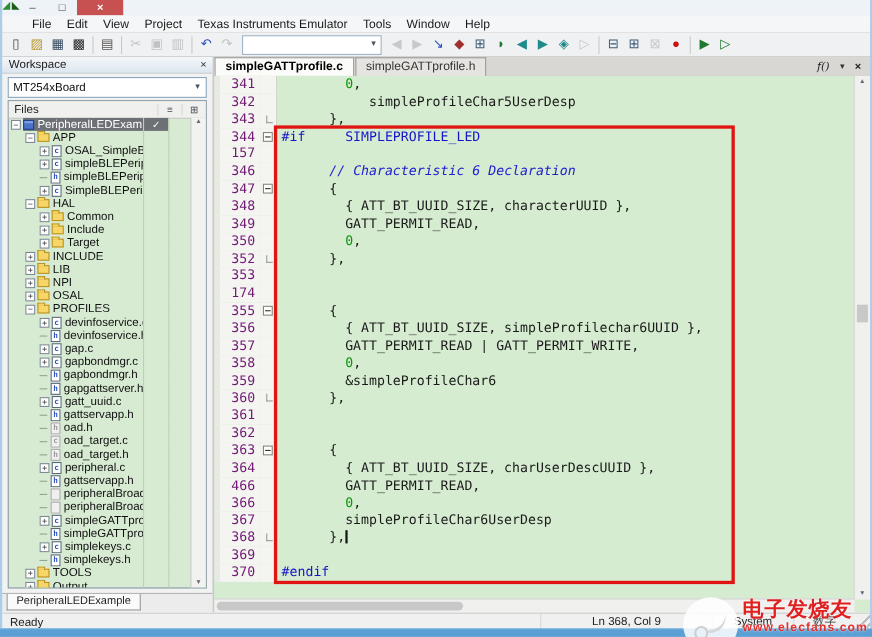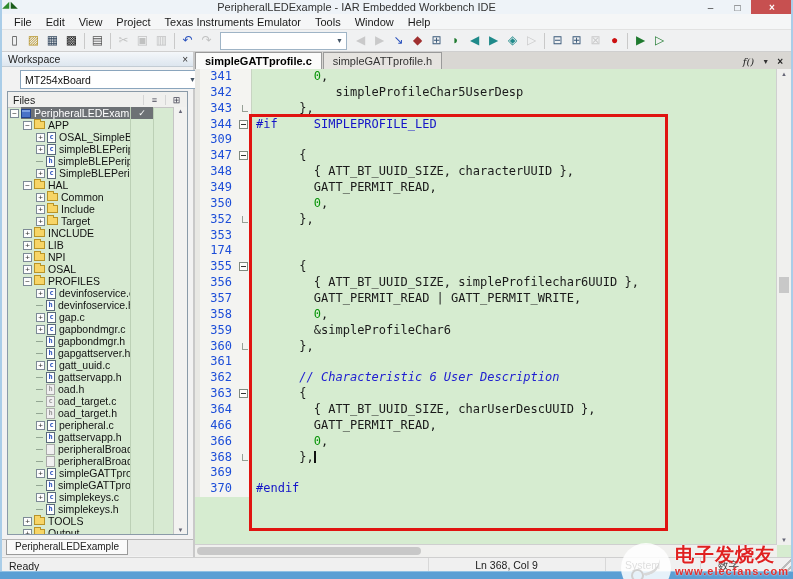--- a/index.html
+++ b/index.html
@@ -14,38 +14,38 @@
   .titlebar{position:absolute;left:0;top:0;width:793px;height:14px;background:#eef3f8;display:flex;align-items:center;}
   .title-icon{width:12px;height:10px;margin-left:4px;position:relative;}
   .title-icon::before{content:"";position:absolute;left:1px;top:0;width:0;height:0;
      border-left:5px solid #2e8b2e;border-top:5px solid transparent;border-bottom:5px solid transparent;transform:rotate(45deg);}
   .title-icon::after{content:"";position:absolute;right:1px;top:0;width:0;height:0;
      border-right:5px solid #1a5c1a;border-top:5px solid transparent;border-bottom:5px solid transparent;transform:rotate(-45deg);}
   .title-text{flex:1;text-align:center;font-size:11px;color:#333;line-height:14px;}
   .win-btn{width:27px;height:14px;display:flex;align-items:center;justify-content:center;font-size:10px;color:#444;}
   .win-btn.close{width:42px;background:#c75050;color:#fff;font-weight:bold;}
   
-  .menubar{position:absolute;left:2px;top:14px;width:789px;height:16px;background:#f5f6f7;border-bottom:1px solid #e2e2e2;display:flex;padding-left:5px;box-sizing:border-box;}
+  .menubar{position:absolute;left:2px;top:14px;width:789px;height:16px;background:#f5f6f7;border-bottom:1px solid #e2e2e2;display:flex;padding-left:20px;box-sizing:border-box;}
   .menu-item{font-size:11px;color:#1a1a1a;padding:0 7px;line-height:16px;white-space:nowrap;}
   
   .toolbar{position:absolute;left:2px;top:30px;width:789px;height:22px;background:#f0f1f2;border-bottom:1px solid #cfcfcf;display:flex;align-items:center;padding-left:3px;box-sizing:border-box;}
   .tb-icon{width:19px;height:17px;display:flex;align-items:center;justify-content:center;font-size:12px;line-height:17px;}
   .tb-icon.disabled{opacity:.45;filter:grayscale(1);}
   .tb-sep{width:1px;height:16px;background:#c9c9c9;margin:0 3px;}
   .tb-combo{width:125px;height:16px;background:#fff;border:1px solid #9fb4c6;margin:0 4px;display:flex;align-items:center;justify-content:flex-end;}
   .tb-combo .chev{font-size:7px;color:#456;padding:0 3px;}
   
   .main{position:absolute;left:2px;top:52px;width:645px;height:505px;background:#e9e9e9;}
   .splitter{position:absolute;left:191px;top:0;bottom:0;width:2px;background:#c9c9c9;}
   
   .workspace{position:absolute;left:0;top:0;width:191px;height:505px;background:#f2f2f2;}
   .ws-header{position:absolute;left:0;top:0;width:100%;height:14px;background:linear-gradient(#f4f7fa,#dde6ef);border-bottom:1px solid #c3ccd4;display:flex;align-items:center;}
   .ws-header .t{flex:1;font-size:10.5px;color:#222;padding-left:6px;}
   .ws-header .x{font-size:10px;color:#333;padding:0 5px;}
-  .ws-combo{position:absolute;left:18px;top:18px;width:179px;height:17px;background:#fff;border:1px solid #8aa5bd;display:flex;align-items:center;}
+  .ws-combo{position:absolute;left:5px;top:18px;width:179px;height:17px;background:#fff;border:1px solid #8aa5bd;display:flex;align-items:center;}
   .ws-combo .v{flex:1;font-size:10.5px;color:#111;padding-left:4px;}
   .ws-combo .chev{font-size:7px;color:#456;padding-right:4px;}
   .files-box{position:absolute;left:5px;top:39px;width:181px;height:444px;background:#d7ead2;border:1px solid #8a9aa8;box-sizing:border-box;}
   .files-header{position:absolute;left:0;top:0;right:0;height:15px;background:#f0f0ee;border-bottom:1px solid #c5c5c5;display:flex;align-items:center;}
   .files-header .t{flex:1;font-size:10.5px;color:#222;padding-left:5px;}
   .files-header .hic{width:21px;text-align:center;font-size:9px;color:#445;border-left:1px solid #d5d5d5;}
   .tree{position:absolute;left:0;top:15px;right:13px;bottom:0;overflow:hidden;}
   .trow{height:12px;display:flex;align-items:center;font-size:10.5px;color:#111;white-space:nowrap;}
   .trow .namezone{flex:1;display:flex;align-items:center;overflow:hidden;height:12px;}
   .trow .col1{width:22px;height:12px;border-left:1px solid #bcd0b6;display:flex;align-items:center;justify-content:center;}
@@ -71,39 +71,39 @@
   .editor{position:absolute;left:193px;top:0;width:596px;height:505px;background:#d6ecd0;}
   .tabbar{position:absolute;left:0;top:0;right:0;height:17px;background:#d9d7d3;border-bottom:1px solid #a9a9a9;display:flex;align-items:flex-end;}
   .etab{height:16px;padding:0 9px;font-size:11px;line-height:16px;color:#333;background:#e6e4e0;border:1px solid #9a9a9a;border-bottom:none;margin-right:1px;white-space:nowrap;}
   .etab.active{background:#fbfbfa;font-weight:bold;color:#000;}
   .tab-right{margin-left:auto;display:flex;align-items:center;height:16px;padding-right:4px;}
   .fn-btn{font-size:10px;font-style:italic;color:#222;padding:0 4px;font-family:"DejaVu Serif",serif;}
   .tab-chev{font-size:7px;color:#333;padding:0 4px;}
   .tab-close{font-size:10px;font-weight:bold;color:#222;padding:0 4px;}
   .codewrap{position:absolute;left:0;top:17px;right:14px;bottom:12px;background:#d6ecd0;overflow:hidden;}
   .crow{display:flex;height:15.87px;align-items:stretch;}
-  .cnum{width:42px;flex:none;background:#f4f4f1;border-left:5px solid #e8e8e4;color:#1d4ed8;
+  .cnum{width:42px;flex:none;background:#f4f4f1;border-left:5px solid #e8e8e4;color:#701a75;
         font-family:"DejaVu Sans Mono",monospace;font-size:12px;text-align:right;padding-right:5px;box-sizing:border-box;line-height:15.87px;}
   .cfold{width:14px;flex:none;background:#f4f4f1;border-right:1px solid #c8d4c2;position:relative;}
   .foldbox{position:absolute;left:2px;top:3px;width:9px;height:9px;border:1px solid #808a80;background:#fdfdfb;box-sizing:border-box;}
   .foldbox::before{content:"";position:absolute;left:1px;top:3px;width:5px;height:1px;background:#333;}
   .tick{position:absolute;left:5px;top:4px;width:5px;height:6px;border-left:1px solid #96a096;border-bottom:1px solid #96a096;}
   .ccode{flex:1;white-space:pre;font-family:"DejaVu Sans Mono",monospace;font-size:12px;line-height:15.87px;padding-left:4px;color:#1a1a1a;}
   .tk-p{color:#1414c8;}
   .tk-c{color:#2020d0;font-style:italic;}
   .tk-n{color:#089408;}
   .caret{display:inline-block;width:2px;height:12px;background:#111;vertical-align:-2px;}
   .vscroll{position:absolute;right:0;top:17px;width:14px;bottom:12px;background:#f0f0ee;border-left:1px solid #cfcfcf;}
   .vscroll .up{position:absolute;top:2px;left:0;right:0;text-align:center;font-size:6px;color:#667;}
   .vscroll .dn{position:absolute;bottom:2px;left:0;right:0;text-align:center;font-size:6px;color:#667;}
   .vthumb{position:absolute;left:2px;width:10px;top:208px;height:16px;background:#c8c8c8;}
   .hscroll{position:absolute;left:0;right:14px;bottom:0;height:12px;background:#f0f0ee;border-top:1px solid #cfcfcf;}
   .hthumb{position:absolute;left:2px;top:2px;width:224px;height:8px;background:#c8c8c8;border-radius:4px;}
   
-  .statusbar{position:absolute;left:2px;top:557px;width:789px;height:15px;background:#f0f0f0;border-top:1px solid #cfcfcf;display:flex;align-items:center;font-size:10.5px;color:#222;gap:21px;}
+  .statusbar{position:absolute;left:2px;top:557px;width:789px;height:15px;background:#f0f0f0;border-top:1px solid #cfcfcf;display:flex;align-items:center;font-size:10.5px;color:#222;}
   .sb-ready{flex:1;padding-left:7px;}
   .sb-cell{height:15px;line-height:15px;border-left:1px solid #d8d8d8;text-align:center;}
   .sb-pos{width:155px;} .sb-sys{width:73px;text-align:center;} .sb-ime{width:55px;color:#333;}
   .sb-grip{width:14px;height:15px;background:
      linear-gradient(135deg,transparent 50%,#bbb 50%,#bbb 60%,transparent 60%,transparent 75%,#bbb 75%,#bbb 85%,transparent 85%);}
   
   .red-rect{position:absolute;left:249px;top:114px;width:419px;height:417px;border:3px solid #e01410;box-sizing:border-box;z-index:30;pointer-events:none;}
   
   .watermark{position:absolute;right:4px;bottom:0px;display:flex;align-items:center;z-index:50;pointer-events:none;margin-top:32px;}
   .wm-logo{width:50px;height:50px;border-radius:50%;background:rgba(255,255,255,.85);position:relative;margin-right:4px;margin-bottom:-14px;}
@@ -115,21 +115,20 @@
 </style>
 </head>
 <body class="noselect">
 
 <div class="side-border left"></div>
 <div class="side-border right"></div>
 <div class="bottom-border"></div>
 
 <div class="titlebar">
   <span class="title-icon"></span>
-  <span class="title-text">PeripheralLEDExample - IAR Embedded Workbench IDE</span>
   <span class="win-btn">–</span>
   <span class="win-btn">□</span>
   <span class="win-btn close">×</span>
 </div>
 
 <div class="menubar">
     <span class="menu-item">File</span>
     <span class="menu-item">Edit</span>
     <span class="menu-item">View</span>
     <span class="menu-item">Project</span>
@@ -637,23 +636,28 @@
             <span class="ccode"><span class="tk-t">      },</span></span>
           </div>
           <div class="crow">
             <span class="cnum">344</span>
             <span class="cfold">
               <div class="foldbox"></div>
             </span>
             <span class="ccode"><span class="tk-p">#if     SIMPLEPROFILE_LED</span></span>
           </div>
           <div class="crow">
-            <span class="cnum">309</span>
+            <span class="cnum">157</span>
             <span class="cfold"></span>
             <span class="ccode"></span>
+          </div>
+          <div class="crow">
+            <span class="cnum">346</span>
+            <span class="cfold"></span>
+            <span class="ccode"><span class="tk-t">      </span><span class="tk-c">// Characteristic 6 Declaration</span></span>
           </div>
           <div class="crow">
             <span class="cnum">347</span>
             <span class="cfold">
               <div class="foldbox"></div>
             </span>
             <span class="ccode"><span class="tk-t">      {</span></span>
           </div>
           <div class="crow">
             <span class="cnum">348</span>
@@ -722,21 +726,21 @@
             <span class="ccode"><span class="tk-t">      },</span></span>
           </div>
           <div class="crow">
             <span class="cnum">361</span>
             <span class="cfold"></span>
             <span class="ccode"></span>
           </div>
           <div class="crow">
             <span class="cnum">362</span>
             <span class="cfold"></span>
-            <span class="ccode"><span class="tk-t">      </span><span class="tk-c">// Characteristic 6 User Description</span></span>
+            <span class="ccode"><span class="tk-t">      </span></span>
           </div>
           <div class="crow">
             <span class="cnum">363</span>
             <span class="cfold">
               <div class="foldbox"></div>
             </span>
             <span class="ccode"><span class="tk-t">      {</span></span>
           </div>
           <div class="crow">
             <span class="cnum">364</span>
@@ -745,20 +749,25 @@
           </div>
           <div class="crow">
             <span class="cnum">466</span>
             <span class="cfold"></span>
             <span class="ccode"><span class="tk-t">        GATT_PERMIT_READ,</span></span>
           </div>
           <div class="crow">
             <span class="cnum">366</span>
             <span class="cfold"></span>
             <span class="ccode"><span class="tk-t">        </span><span class="tk-n">0</span><span class="tk-t">,</span></span>
+          </div>
+          <div class="crow">
+            <span class="cnum">367</span>
+            <span class="cfold"></span>
+            <span class="ccode"><span class="tk-t">        simpleProfileChar6UserDesp</span></span>
           </div>
           <div class="crow">
             <span class="cnum">368</span>
             <span class="cfold">
               <div class="tick"></div>
             </span>
             <span class="ccode"><span class="tk-t">      },</span><span class="caret"></span></span>
           </div>
           <div class="crow">
             <span class="cnum">369</span>

